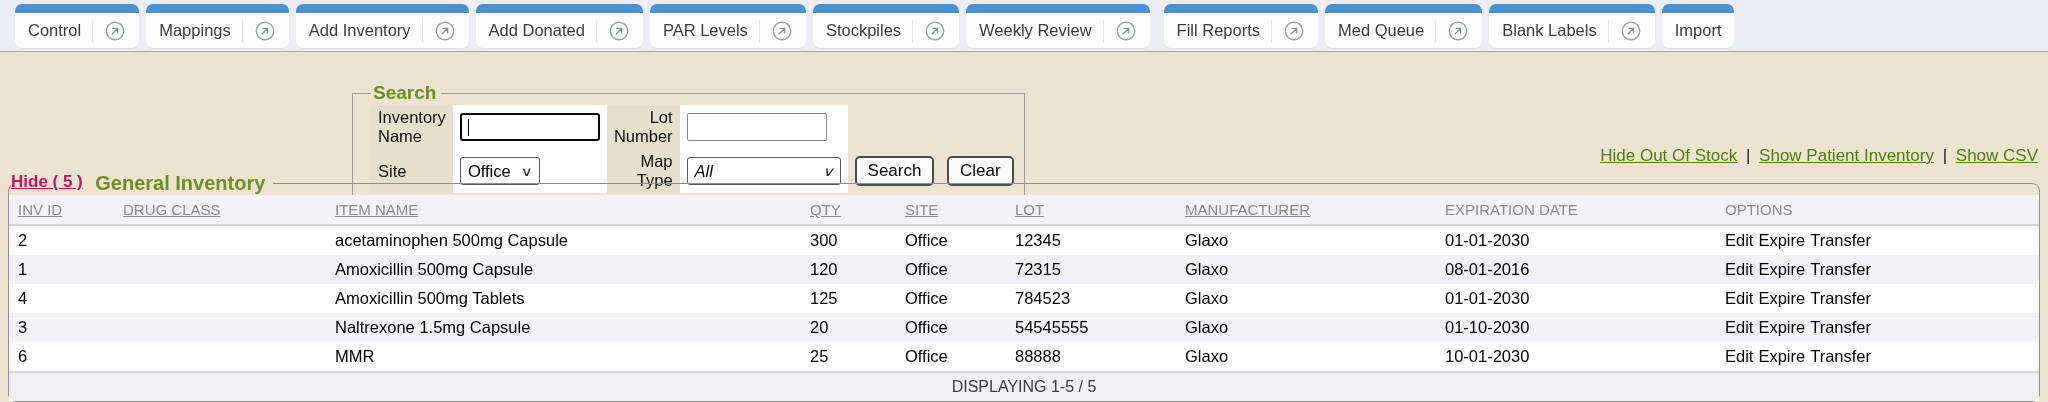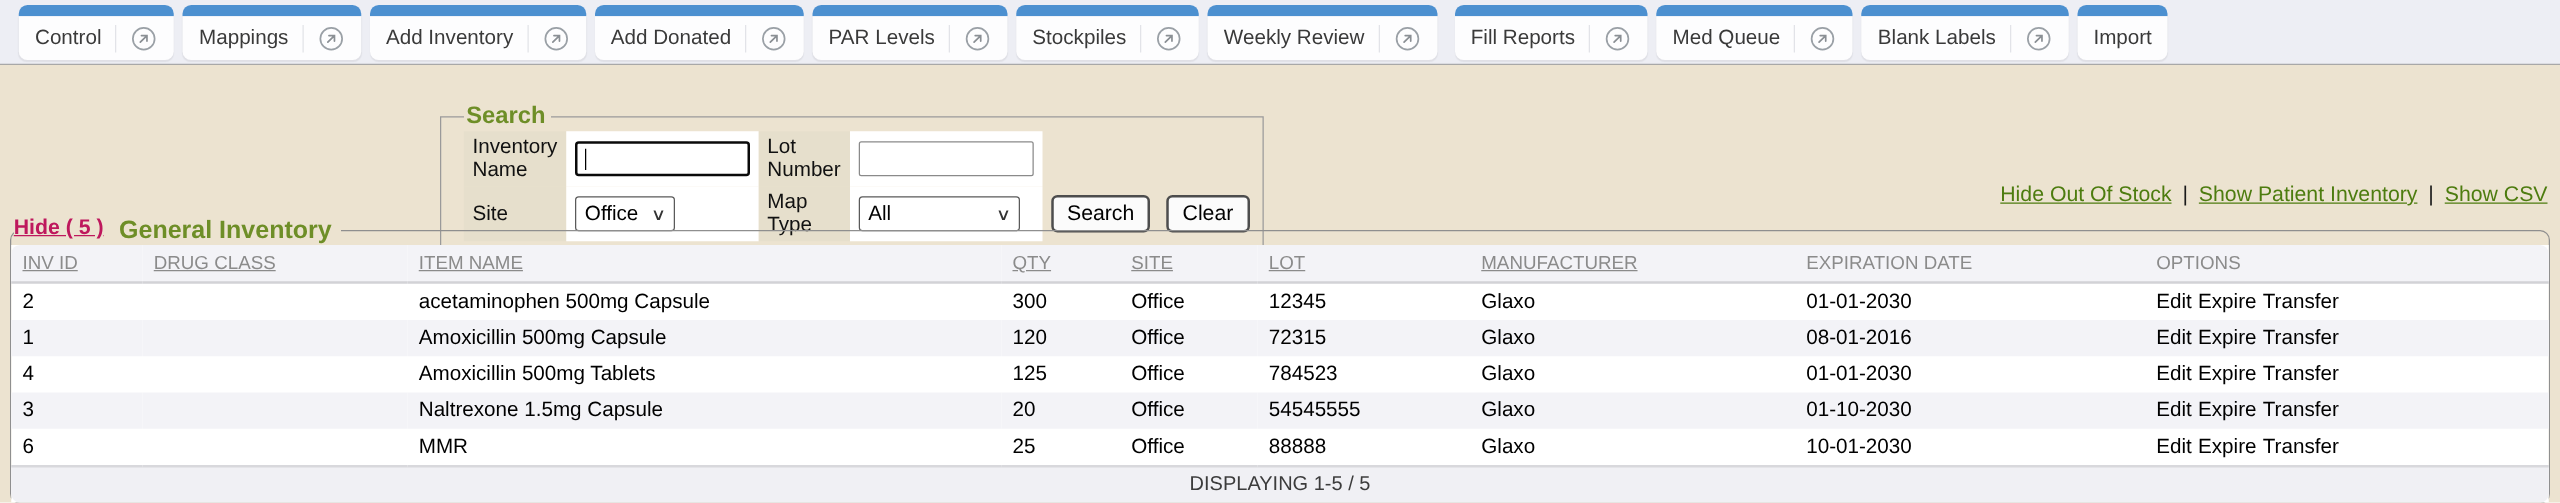--- a/index.html
+++ b/index.html
@@ -69,21 +69,21 @@
     color: #6e8e27;
     font-weight: bold;
     font-size: 19px;
     padding: 0 5px 0 2px;
   }
   .search-table { border-collapse: collapse; width: 100%; }
   .search-table td { padding: 3px 7px; font-size: 16.5px; color: #111; height: 34px; }
   td.lbl { background: #e6dfcc; }
   td.val { background: #ffffff; }
   td.actions { background: transparent; white-space: nowrap; text-align: right; }
-  .c1 { width: 112px; } .c2 { width: 148px; } .c3 { width: 88px; } .c4 { width: 148px; }
+  .c1 { width: 112px; } .c2 { width: 148px; } .c3 { width: 88px; text-align: right; } .c4 { width: 148px; }
 
   .inp-wrap { position: relative; display: inline-block; }
   input.txt {
     font-family: "Liberation Sans", sans-serif;
     font-size: 16px;
     width: 140px; height: 28px;
     border: 1px solid #8a8a8a;
     border-radius: 2px;
     background: #fff;
     padding: 0 6px;
@@ -99,21 +99,21 @@
     border: 1.5px solid #5a5a5a;
     border-radius: 3px;
     background: #fff;
     font-size: 16.5px;
     color: #000;
     padding: 0 7px;
     cursor: pointer;
   }
   .selectbox .chev { font-size: 13px; color: #333; margin-left: 8px; transform: scaleX(1.3); }
   .sel-site { width: 80px; }
-  .sel-map { width: 129px; }
+  .sel-map { width: 154px; font-style: italic; }
 
   .btn {
     font-family: "Liberation Sans", sans-serif;
     font-size: 17px;
     color: #000;
     background: #fbfbfb;
     border: 2px solid #4d4d4d;
     border-radius: 5px;
     padding: 3px 11px;
     cursor: pointer;

